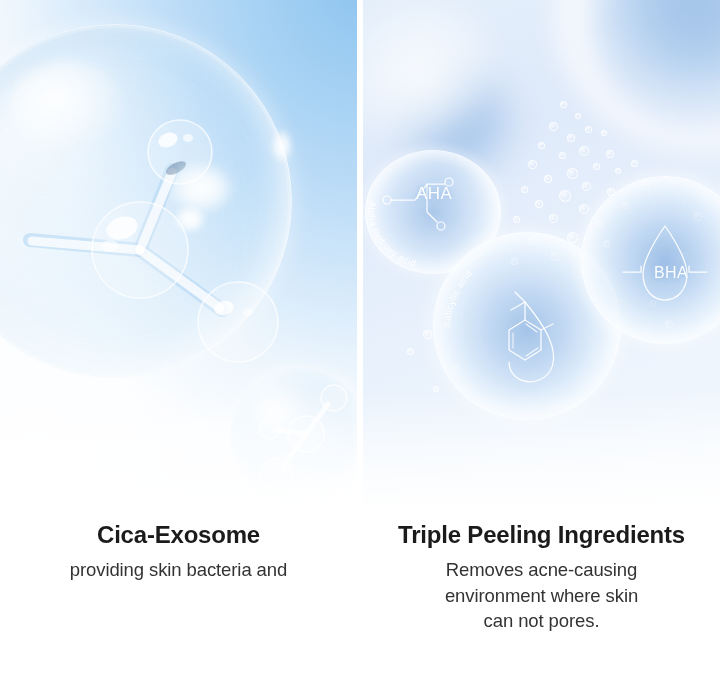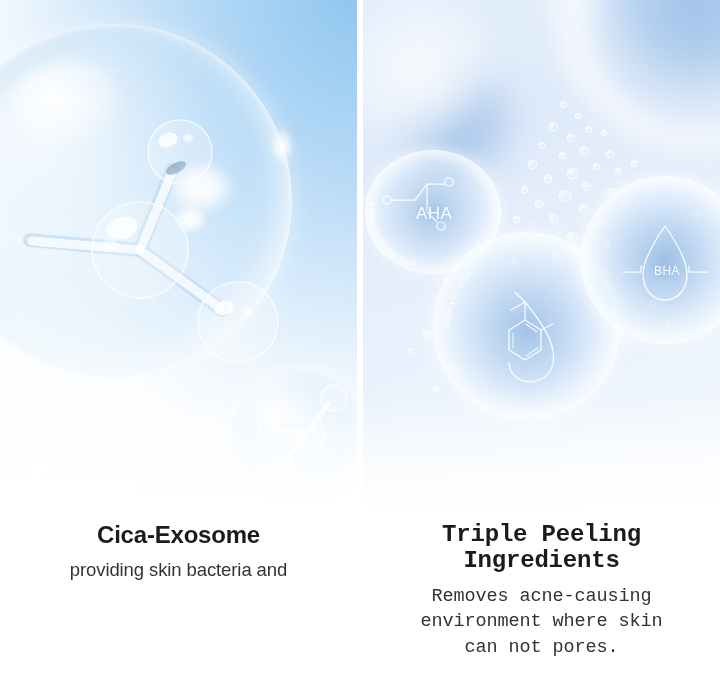--- a/index.html
+++ b/index.html
@@ -154,38 +154,38 @@
     box-shadow:inset 0 0 20px 6px rgba(255,255,255,0.78), 0 0 14px 4px rgba(255,255,255,0.45);
     border:1px solid rgba(255,255,255,0.80);
     filter:blur(.3px);
   }
 
   .lbl{
     position:absolute;color:rgba(255,255,255,0.97);
     font-family:"Liberation Sans","DejaVu Sans",sans-serif;font-weight:400;letter-spacing:.4px;
     text-shadow:0 0 4px rgba(140,180,225,0.65);
   }
-  .lbl-aha{left:53px;top:204px;font-size:17px;}
-  .lbl-bha{left:291px;top:264px;font-size:12px;}
+  .lbl-aha{left:53px;top:184px;font-size:17px;}
+  .lbl-bha{left:291px;top:264px;font-size:16px;}
 
   svg.chem{position:absolute;overflow:visible;}
   .chem-l{stroke:rgba(255,255,255,0.95);stroke-width:1.25;fill:none;stroke-linecap:round;stroke-linejoin:round;}
   .chem-l-thin{stroke:rgba(255,255,255,0.85);stroke-width:1.05;fill:none;stroke-linecap:round;}
   .chem-dot{fill:none;stroke:rgba(255,255,255,0.95);stroke-width:1.2;}
   .arc-txt{fill:rgba(255,255,255,0.93);font-family:"Liberation Sans","DejaVu Sans",sans-serif;font-size:9.2px;letter-spacing:.55px;}
   .arc-txt-faint{fill:rgba(255,255,255,0.62);font-family:"Liberation Sans","DejaVu Sans",sans-serif;font-size:7.6px;letter-spacing:.5px;}
 
   .fizz{position:absolute;border-radius:50%;border:1px solid rgba(255,255,255,0.88);
     background:radial-gradient(circle at 34% 30%, rgba(255,255,255,0.75) 0%, rgba(255,255,255,0.10) 55%, rgba(255,255,255,0) 78%);}
 
   
   .captions{position:absolute;left:0;top:501px;width:720px;height:166px;}
   .cap{position:absolute;top:0;width:357px;height:166px;text-align:center;}
   .cap-left{left:0;}
-  .cap-right{left:363px;font-family:Liberation Mono, monospace;}
+  .cap-right{left:363px;}
   .cap h2{
     margin:0;padding:21px 0 0 0;color:#1b1b1b;
     font-size:24px;font-weight:700;letter-spacing:-.2px;line-height:1.1;
   }
   .cap p{
     margin:0;padding:9px 8px 0 8px;color:#333333;
     font-size:18.5px;font-weight:400;line-height:1.38;letter-spacing:-.1px;
   }
   .cap p span{display:block;}
 </style>

